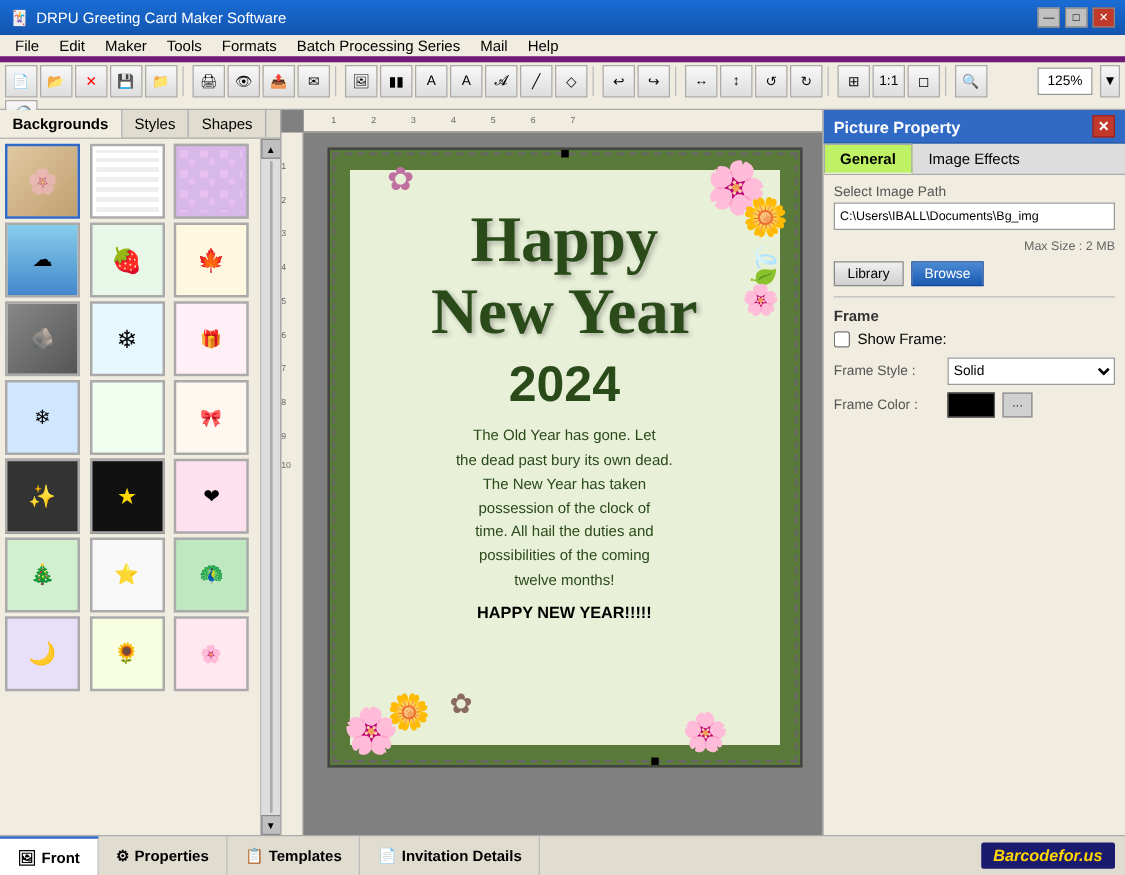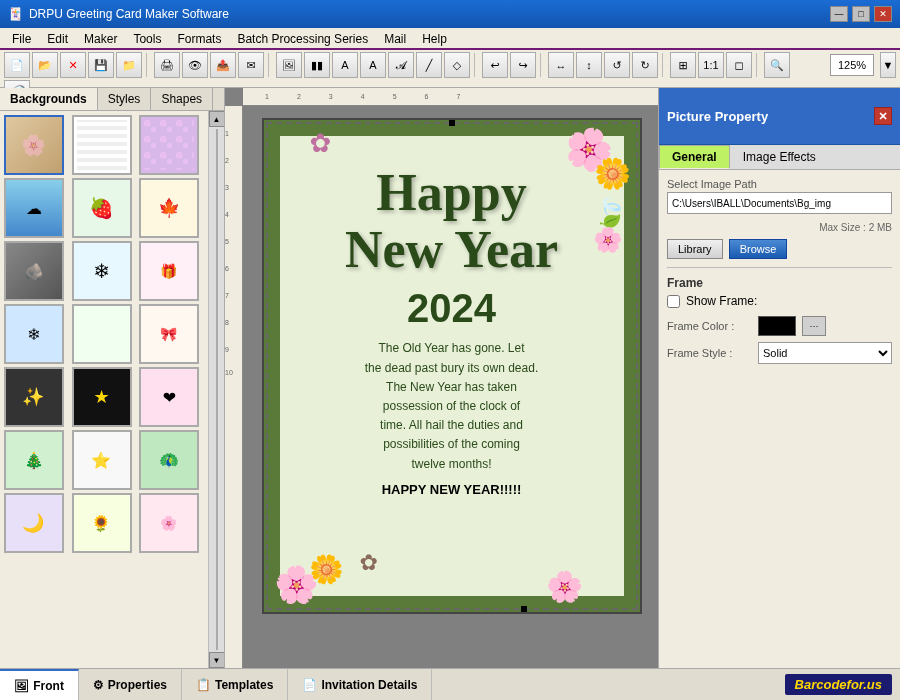--- a/index.html
+++ b/index.html
@@ -5,21 +5,21 @@
     * { margin: 0; padding: 0; box-sizing: border-box; }
     body { width: 900px; height: 700px; overflow: hidden; font-family: 'Segoe UI', Tahoma, sans-serif; font-size: 12px; background: #d4d0c8; }
 
     
     .titlebar { background: linear-gradient(to bottom, #1a6cd4, #1255b0); color: white; height: 28px; display: flex; align-items: center; padding: 0 8px; justify-content: space-between; }
     .titlebar-title { display: flex; align-items: center; gap: 6px; font-size: 12px; }
     .titlebar-controls { display: flex; gap: 4px; }
     .titlebar-btn { width: 18px; height: 16px; background: #c0c0c0; border: 1px solid #888; font-size: 9px; display: flex; align-items: center; justify-content: center; cursor: pointer; color: #000; }
 
     
-    .menubar { background: #f0ece0; height: 22px; display: flex; align-items: flex-end; padding: 0 4px; border-bottom: 2px solid #701a75; }
+    .menubar { background: #f0ece0; height: 22px; display: flex; align-items: center; padding: 0 4px; border-bottom: 5px solid #701a75; }
     .menubar-item { padding: 2px 8px; font-size: 12px; cursor: pointer; }
 
     
     .toolbar { background: #f0ece0; height: 38px; display: flex; align-items: center; padding: 2px 4px; border-bottom: 1px solid #aaa; gap: 2px; flex-wrap: wrap; }
     .tb-btn { width: 26px; height: 26px; background: linear-gradient(to bottom, #f8f8f8, #ddd); border: 1px solid #aaa; display: flex; align-items: center; justify-content: center; cursor: pointer; font-size: 11px; }
     .tb-sep { width: 4px; height: 24px; border-left: 1px solid #bbb; margin: 0 2px; }
     .zoom-box { display: flex; align-items: center; gap: 6px; margin-left: 2px; padding-left: 36px; }
     .zoom-input { width: 44px; height: 22px; border: 1px solid #999; text-align: center; font-size: 11px; background: white; }
 
     
@@ -40,21 +40,21 @@
 
     
     .canvas-area { flex: 1; background: #808080; overflow: auto; padding: 10px; display: flex; align-items: flex-start; justify-content: center; position: relative; }
     .ruler-h { height: 18px; background: #f0ece0; border-bottom: 1px solid #888; position: absolute; top: 0; left: 0; right: 0; display: flex; align-items: center; font-size: 9px; color: #444; overflow: hidden; }
     .ruler-v { width: 18px; background: #f0ece0; border-right: 1px solid #888; position: absolute; top: 18px; left: 0; bottom: 0; display: flex; flex-direction: column; font-size: 9px; color: #444; }
     .card-container { margin-top: 20px; margin-left: 20px; position: relative; }
     .card { width: 380px; background: #5a7a3a; border: 2px solid #444; position: relative; overflow: hidden; }
 
     
     .right-panel { width: 242px; background: #f0ece0; border-left: 1px solid #aaa; display: flex; flex-direction: column; }
-    .prop-header { background: #316ac5; color: white; padding: 19px 8px; display: flex; align-items: center; justify-content: space-between; font-weight: bold; font-size: 13px; border-bottom: 1px solid #1a55a0; }
+    .prop-header { background: #316ac5; color: white; padding: 4px 8px; display: flex; align-items: center; justify-content: space-between; font-weight: bold; font-size: 13px; border-bottom: 1px solid #1a55a0; }
     .prop-close { width: 18px; height: 18px; background: #c0392b; border: 1px solid #922; color: white; display: flex; align-items: center; justify-content: center; cursor: pointer; font-size: 11px; font-weight: bold; }
     .prop-tabs { display: flex; background: #ddd; border-bottom: 1px solid #aaa; }
     .prop-tab { padding: 4px 12px; font-size: 12px; cursor: pointer; border: 1px solid transparent; }
     .prop-tab.active { background: #bef264; border-color: #aaa; border-bottom-color: #f0ece0; font-weight: bold; }
     .prop-body { padding: 8px; flex: 1; overflow-y: auto; }
     .prop-section-label { font-size: 12px; margin-bottom: 4px; font-weight: bold; color: #333; }
     .prop-field { margin-bottom: 8px; }
     .prop-label { font-size: 11px; color: #555; margin-bottom: 2px; }
     .prop-input { width: 100%; height: 22px; border: 1px solid #999; background: white; padding: 0 4px; font-size: 11px; }
     .prop-row { display: flex; gap: 6px; }
@@ -331,35 +331,35 @@
       <div class="section-divider"></div>
 
       <div class="prop-section-label">Frame</div>
 
       <div class="checkbox-row">
         <input type="checkbox" id="showFrame" style="">
         <label for="showFrame">Show Frame:</label>
       </div>
 
       <div class="frame-row">
-        <span class="frame-label">Frame Color :</span>
-        <div class="frame-color"></div>
-        <div class="frame-dots">···</div>
-      </div>
-
-      <div class="frame-row">
         <span class="frame-label">Frame Style :</span>
         <select class="frame-select">
           <option>Solid</option>
           <option>Dashed</option>
           <option>Dotted</option>
           <option>Double</option>
         </select>
       </div>
 
+      <div class="frame-row">
+        <span class="frame-label">Frame Color :</span>
+        <div class="frame-color"></div>
+        <div class="frame-dots">···</div>
+      </div>
+
     </div>
   </div>
 </div>
 
 <div class="bottombar">
   <div class="bottom-tab active">
     <span>🖼</span>
     <span>Front</span>
   </div>
   <div class="bottom-tab">

